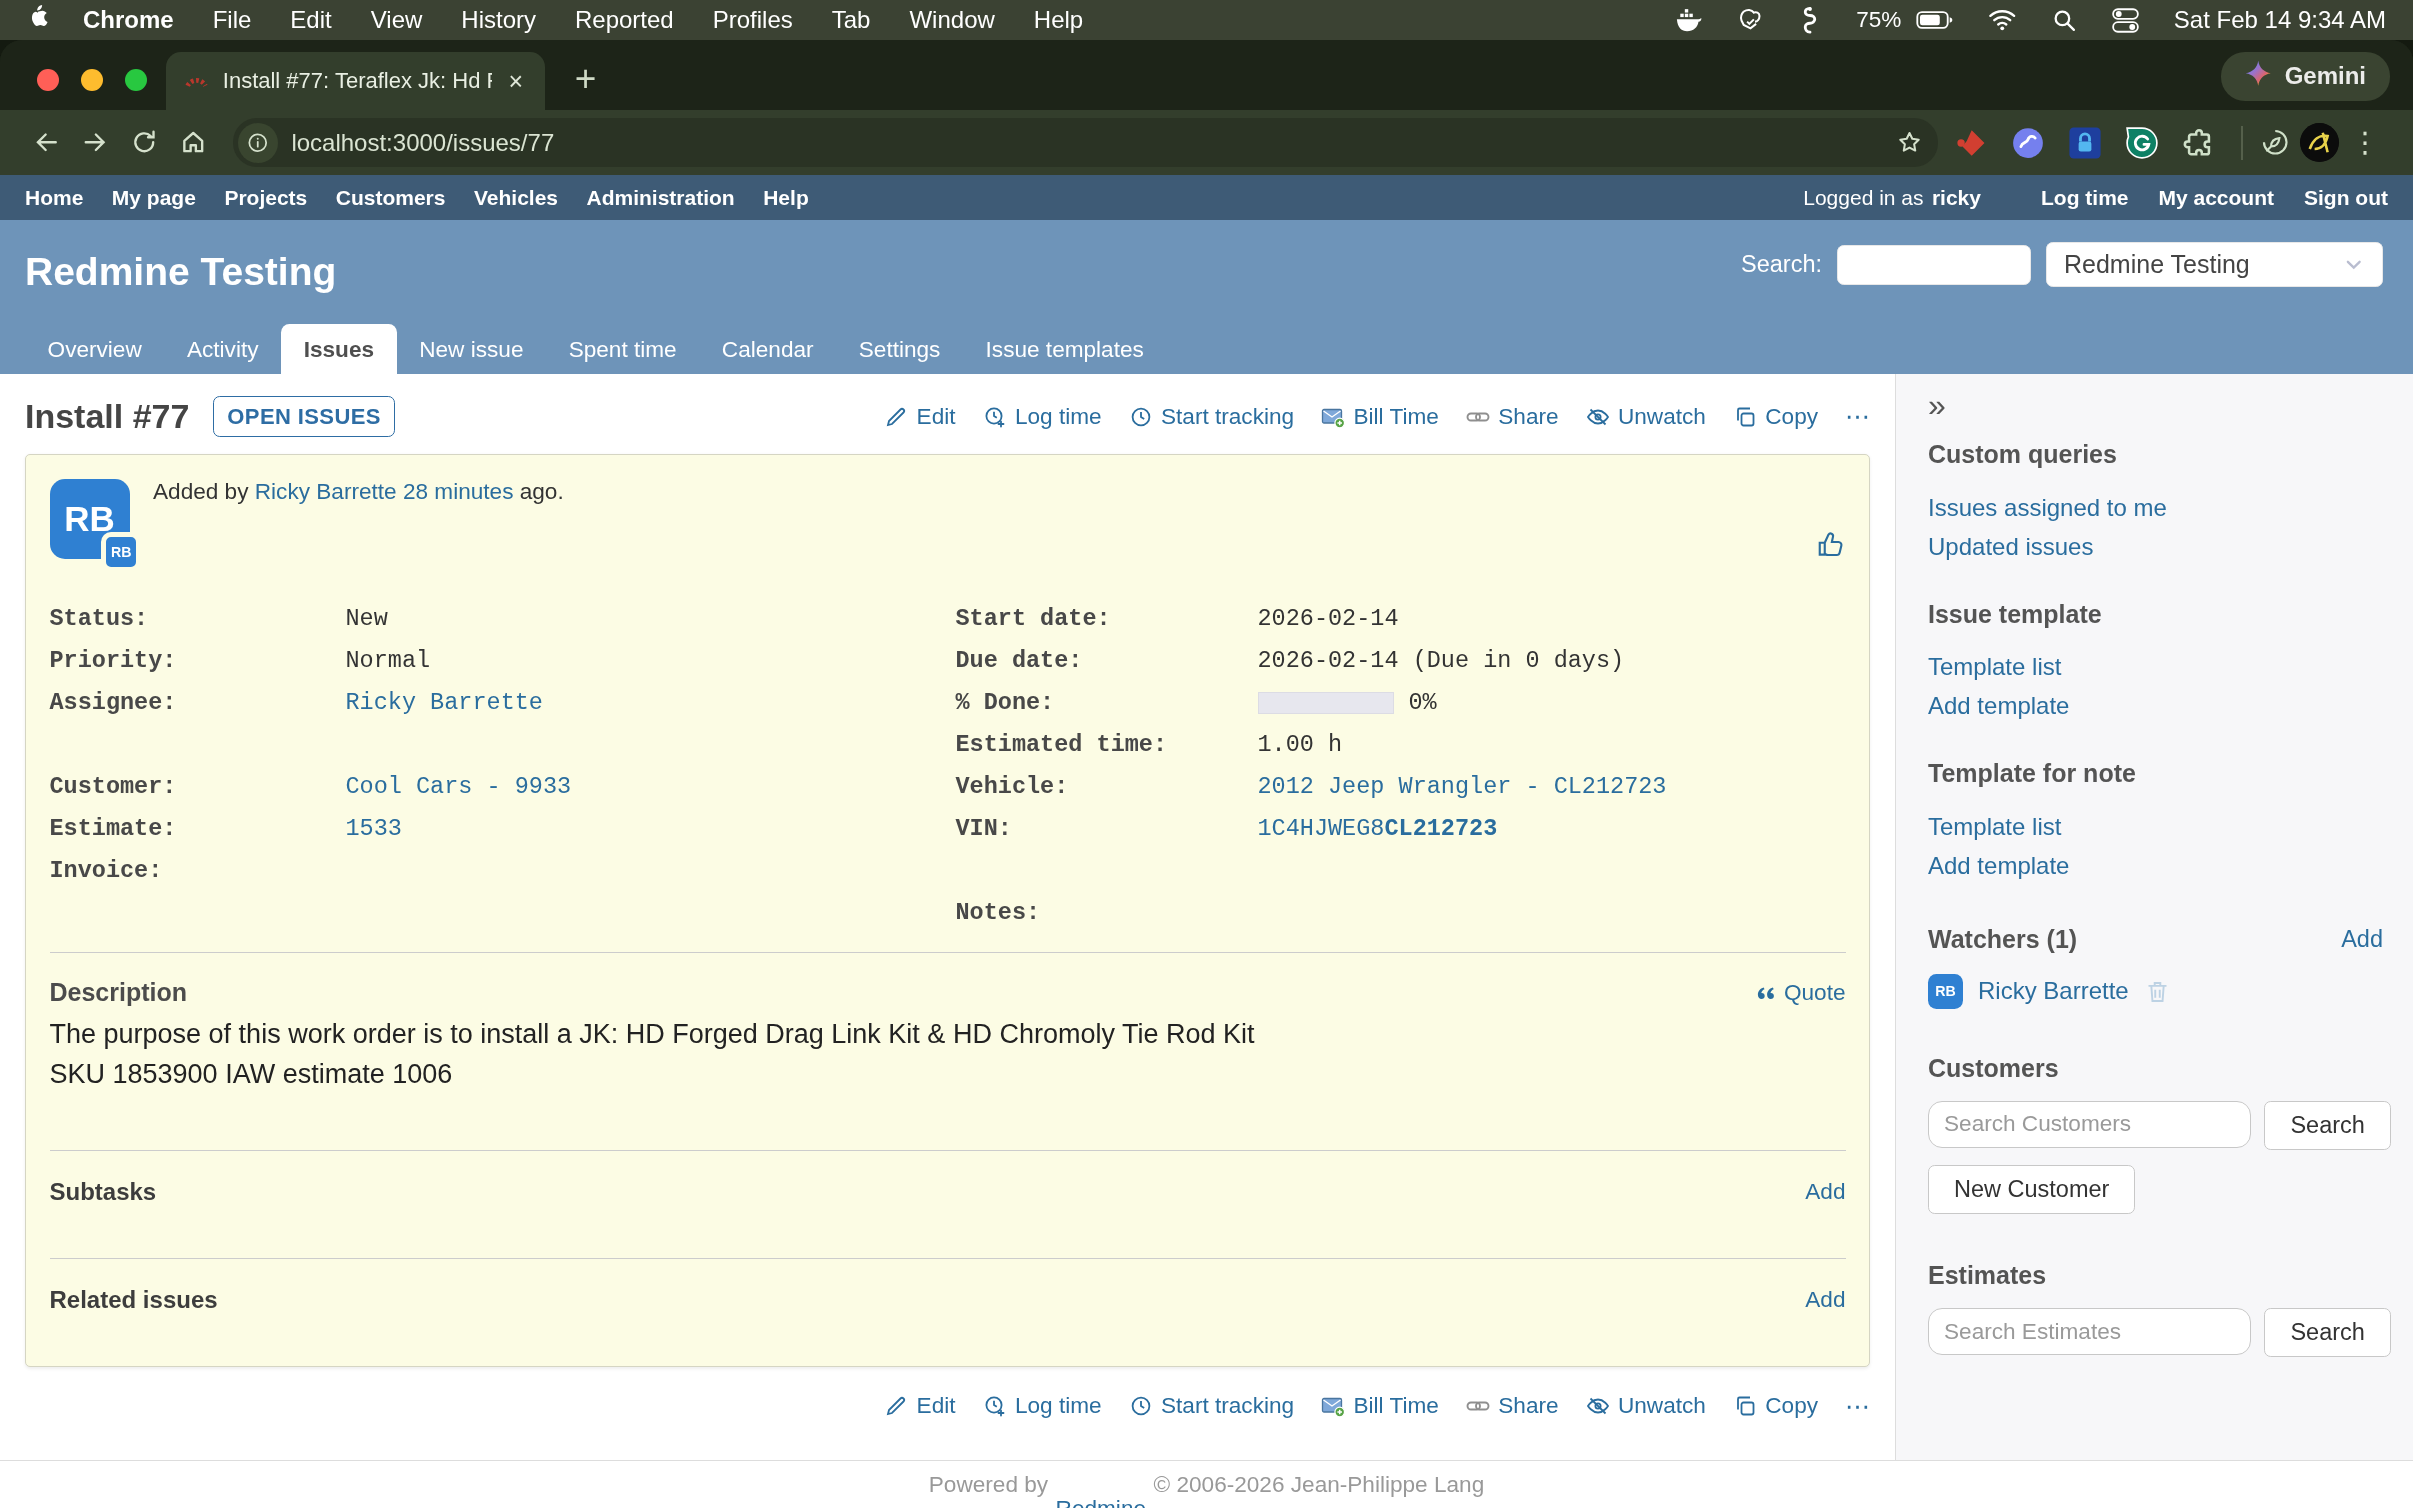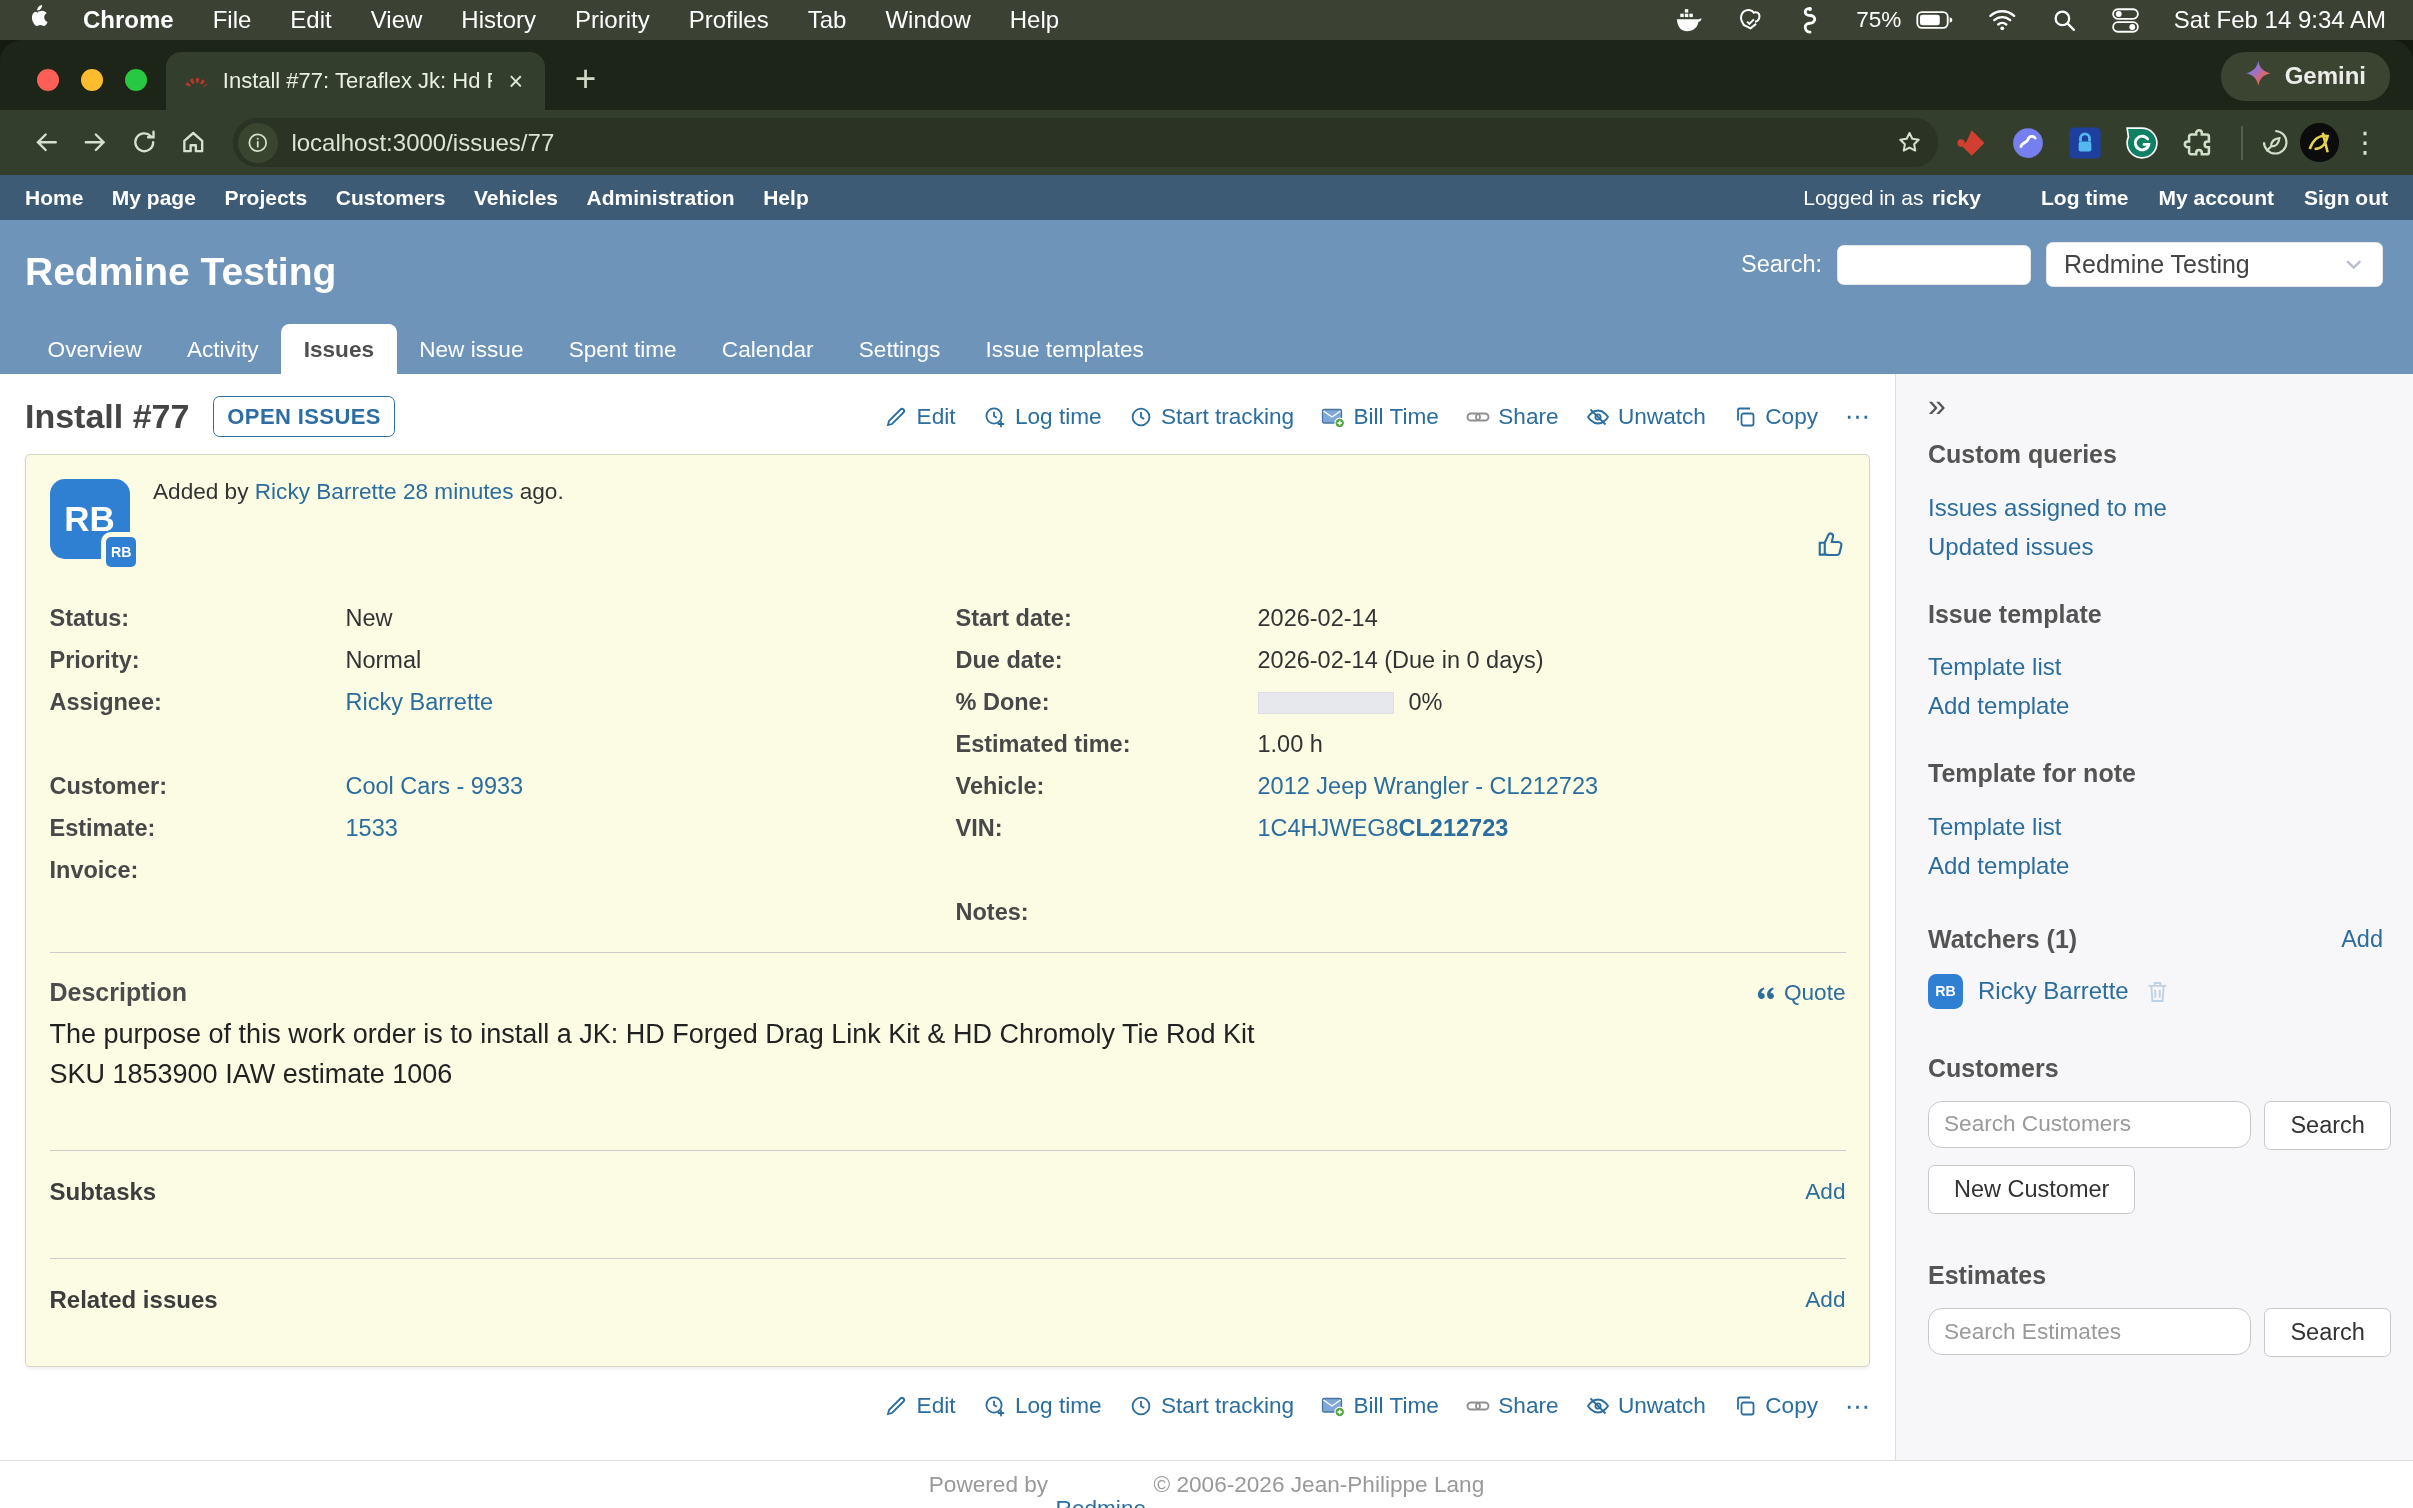--- a/index.html
+++ b/index.html
@@ -77,21 +77,21 @@
   .card-head { display:flex; gap:23.5px; }
   .avatar-wrap { position:relative; width:80px; height:80px; flex:none; }
   .avatar-big { width:80px; height:80px; background:#2f80d2; border-radius:15px; color:#fff; font-size:35px; font-weight:bold; display:flex; align-items:center; justify-content:center; }
   .avatar-mini-badge { position:absolute; right:-11.7px; bottom:-13.4px; width:40px; height:40px; background:#2f80d2; border:5px solid #fcfce4; border-radius:10px; color:#fff; font-size:14.2px; font-weight:bold; display:flex; align-items:center; justify-content:center; }
   .subject { font-size:28px; font-weight:bold; color:#4a4a4a; margin:6.7px 0 15px; }
   .addedby { font-size:22.6px; color:#333; }
   .addedby a { color:#2a6d9e; }
   .thumb { margin-left:auto; align-self:flex-end; color:#2a6d9e; }
   .thumb svg { width:30px; height:30px; display:block; }
 
-  .attrs { margin-top:39px; display:grid; grid-template-columns:296px 610px 302px 1fr; font-size:23.5px; }
+  .attrs { margin-top:39px; display:grid; grid-template-columns:296px 610px 302px 1fr; font-size:23.5px;font-family:Liberation Mono, monospace; }
   .attrs > div { height:42px; display:flex; align-items:center; }
   .al { font-weight:bold; color:#484848; }
   .av { color:#333; }
   .av a { color:#2a6d9e; }
   .progress { width:136px; height:22px; background:#e7e7ee; border:0.8px solid #dcdce4; margin-right:15px; }
   .vin-bold { font-weight:bold; }
 
   .card-div { border-top:0.8px solid #ccc; margin-top:18.4px; }
   .desc-head-row { display:flex; align-items:center; margin-top:25px; }
   .sec-h { font-size:25px; font-weight:bold; color:#4c4c4c; }
@@ -132,21 +132,21 @@
   <span class="mi" style="margin-right:34px">
     <svg width="22" height="25" viewBox="0 0 18 22">
         <path fill="#fff" d="M12.6 0c.1 1.2-.4 2.4-1.1 3.3-.8.9-2 1.6-3.2 1.5-.1-1.2.5-2.4 1.2-3.2C10.3.7 11.6.1 12.6 0zM9 5.9c1 0 2.2-.9 3.9-.9 1.4 0 2.9.8 3.8 2.1-3.3 1.8-2.8 6.6.7 7.9-.7 1.7-1.7 3.3-3 3.5-1.3.2-1.8-.8-3.3-.8-1.6 0-2.1 1-3.3.8-1.4-.2-2.5-1.9-3.2-3.5C2.9 11.6 3.6 6.3 7 5.9c1 0 1.6.9 2 .9z"></path>
       </svg>
   </span>
   <span class="mi app">Chrome</span>
   <span class="mi">File</span>
   <span class="mi">Edit</span>
   <span class="mi">View</span>
   <span class="mi">History</span>
-  <span class="mi">Priority</span>
+  <span class="mi">Reported</span>
   <span class="mi">Profiles</span>
   <span class="mi">Tab</span>
   <span class="mi">Window</span>
   <span class="mi">Help</span>
   <span class="mb-right">
     <span>
         <svg width="28.5" height="25" viewBox="0 0 24 22" fill="#fff">
           <rect x="5" y="5" width="3" height="3"></rect>
           <rect x="9" y="5" width="3" height="3"></rect>
           <rect x="9" y="1" width="3" height="3"></rect>

